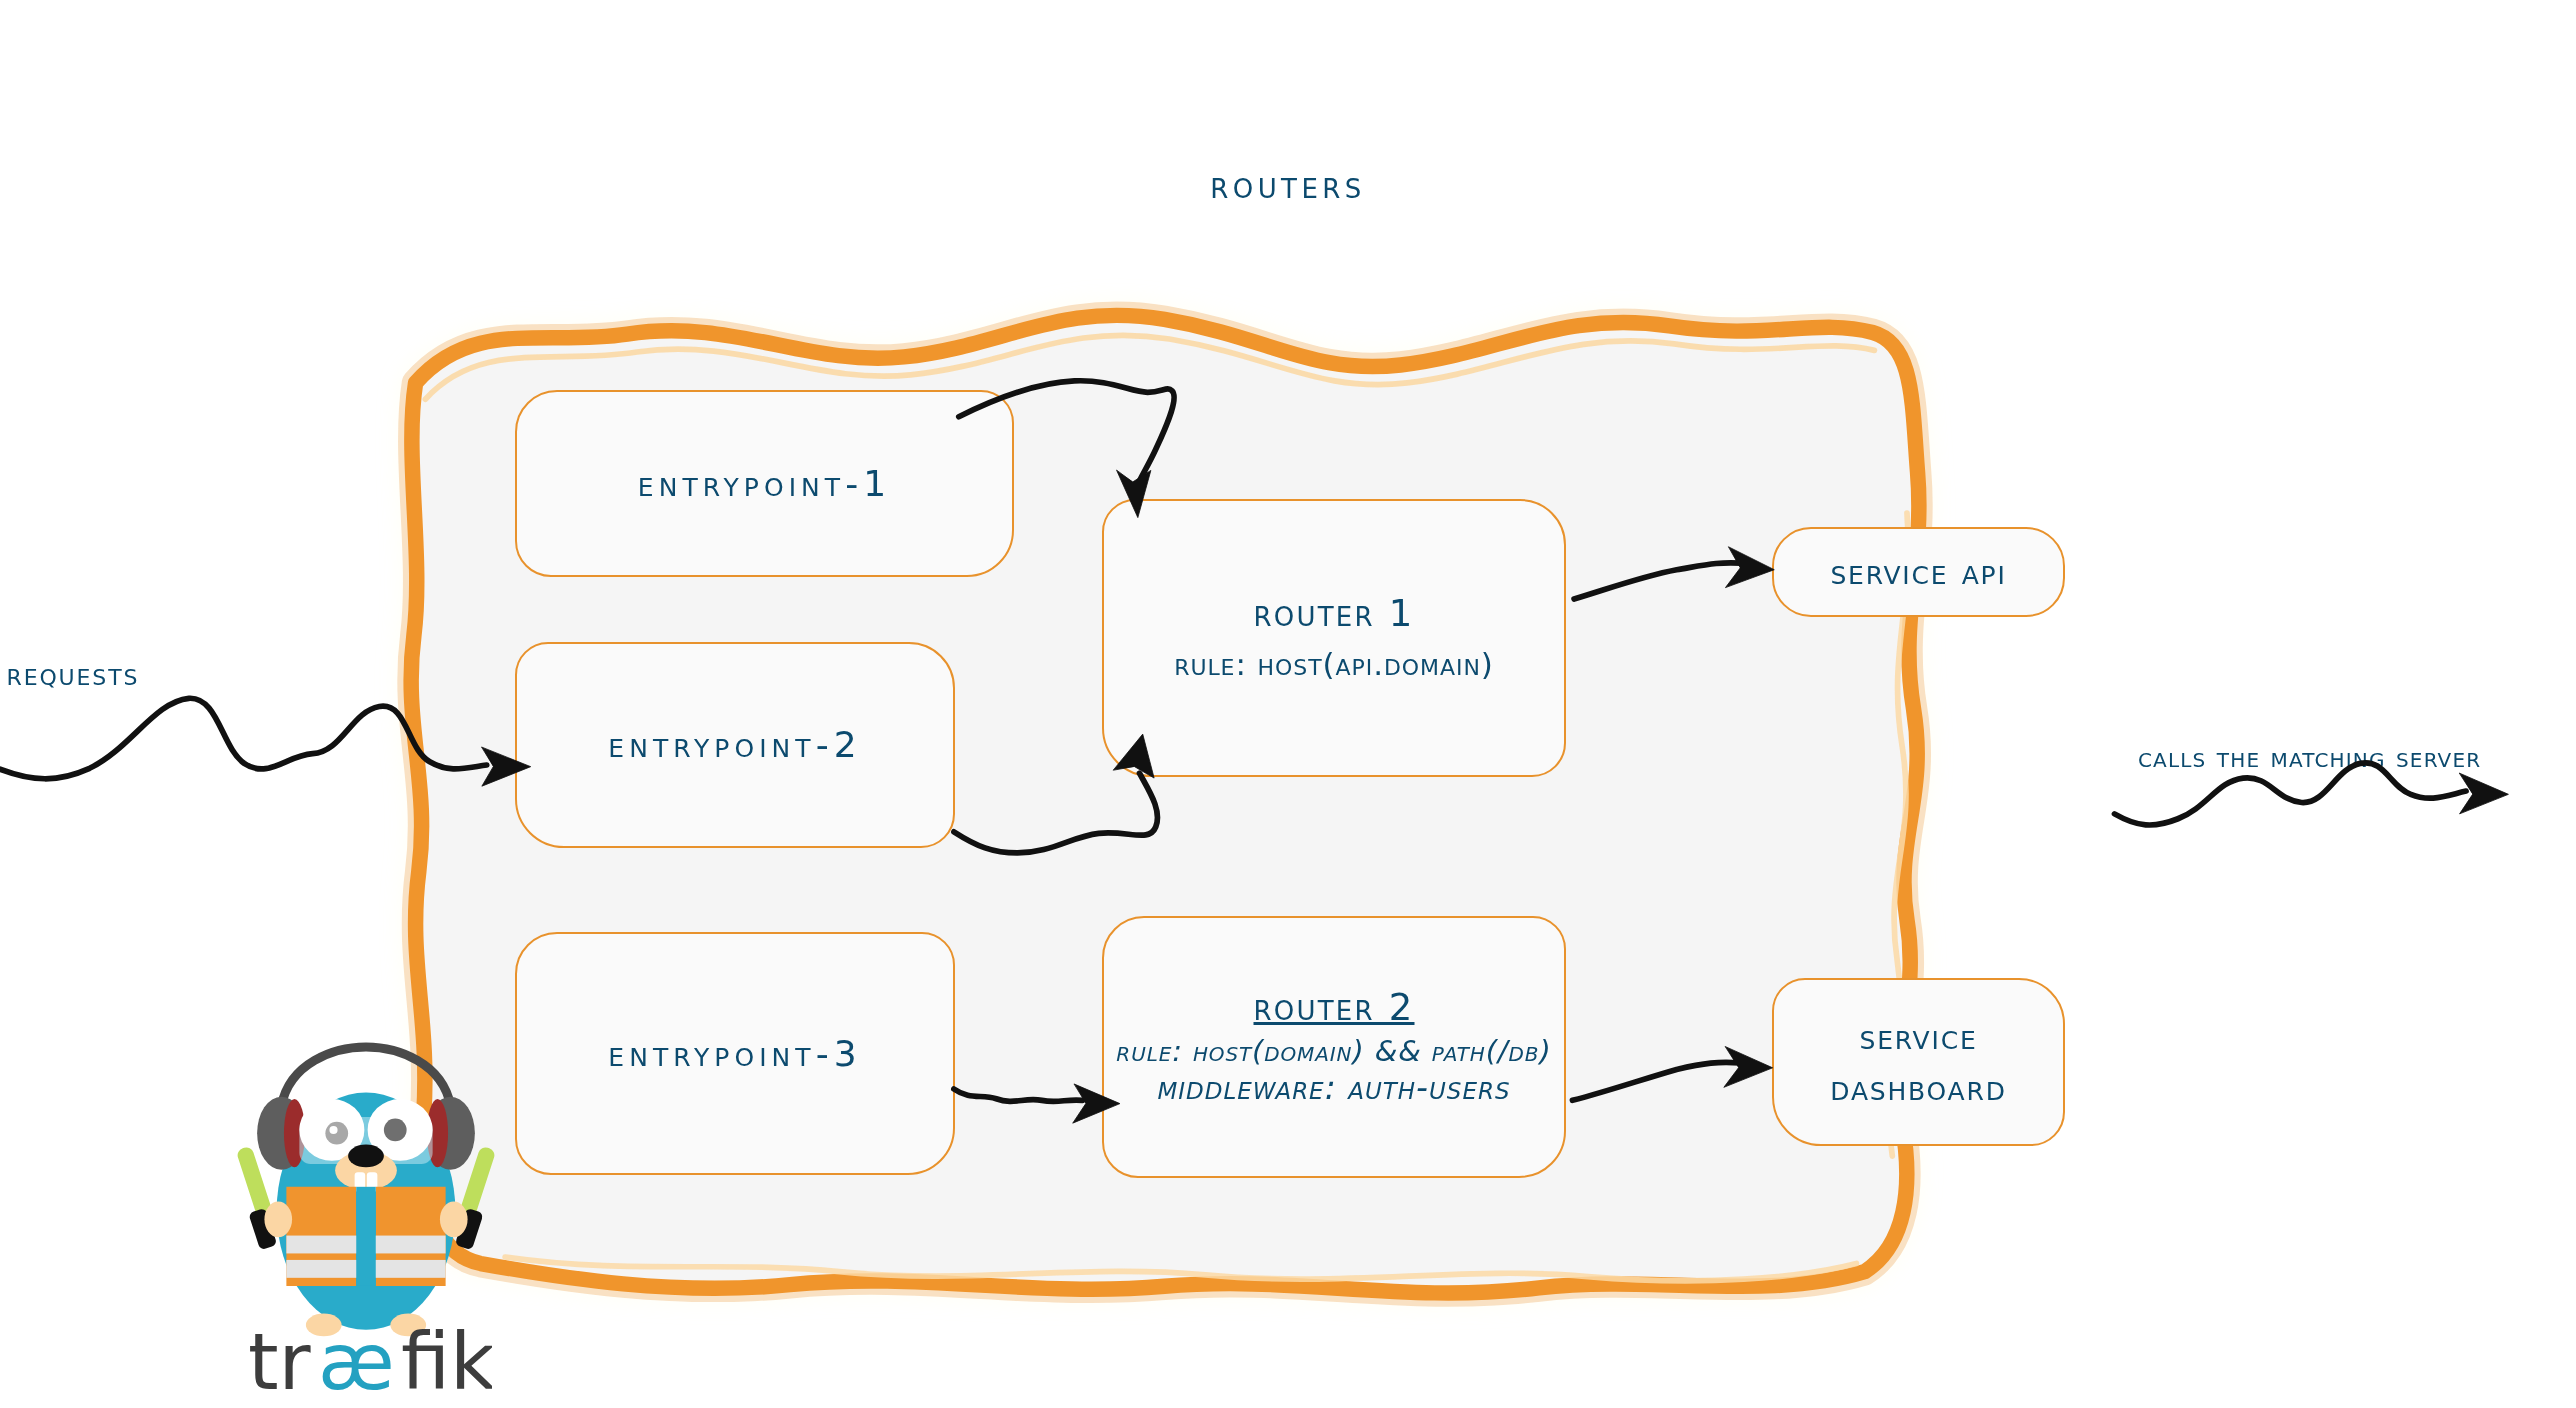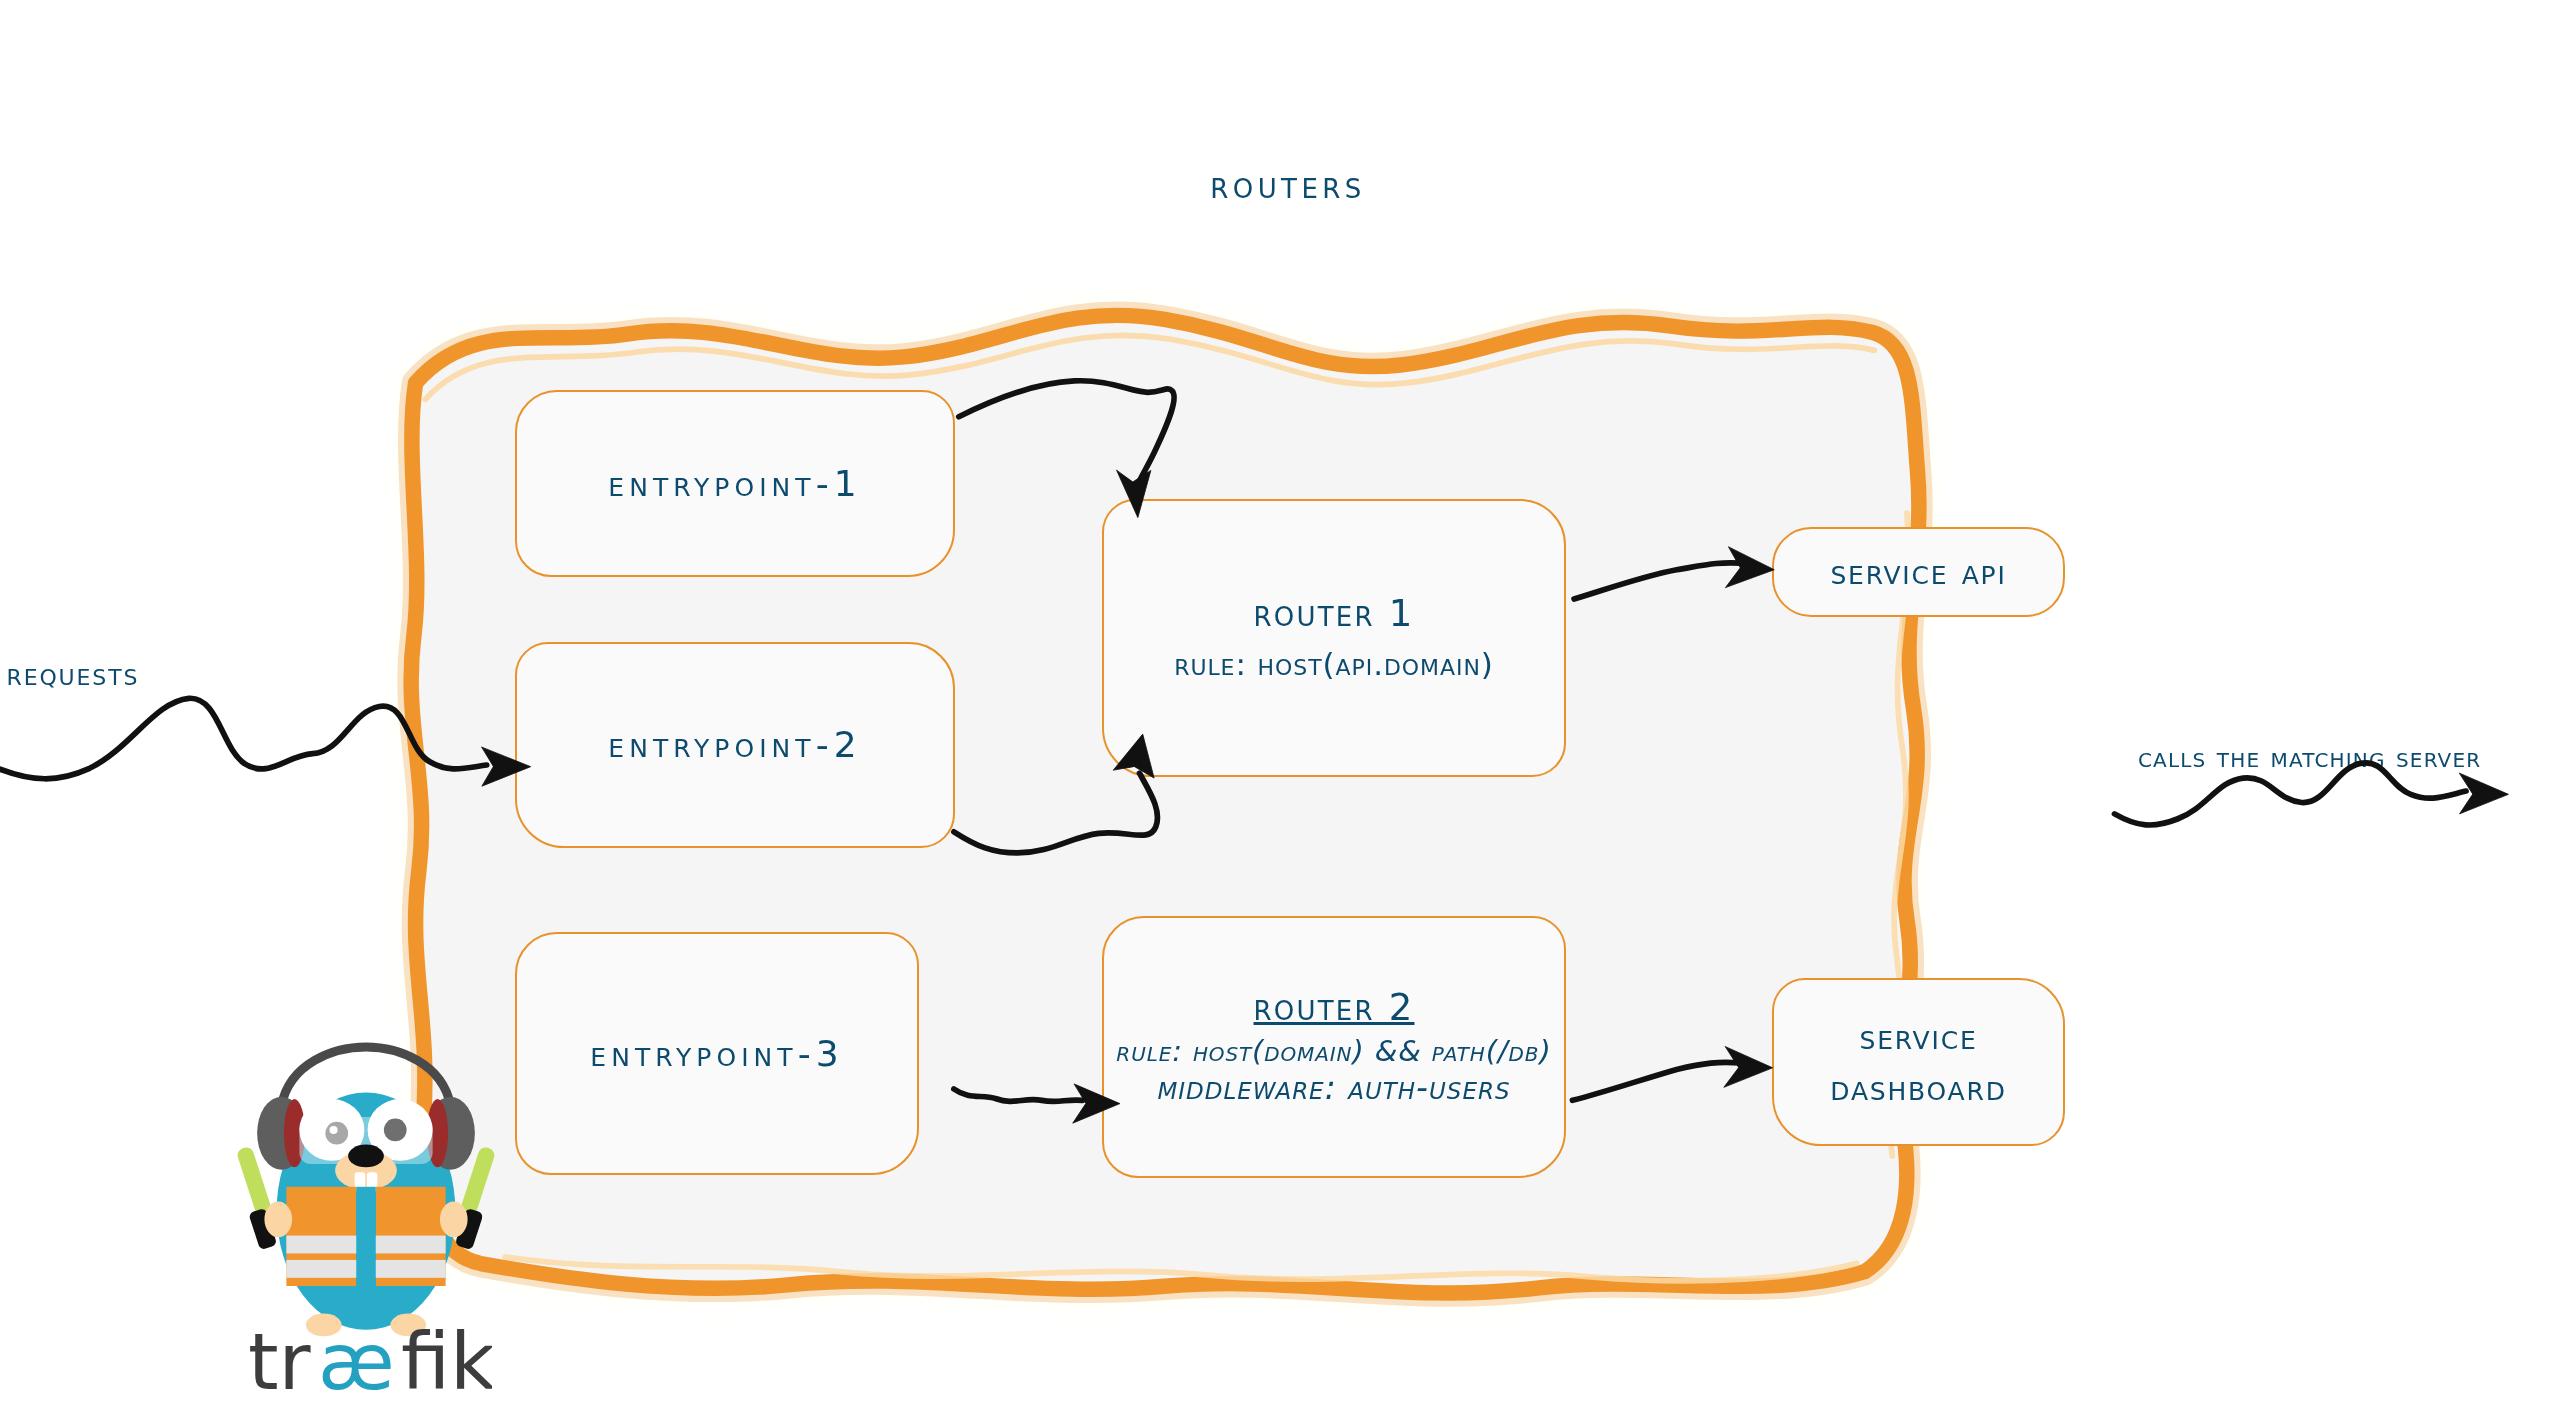--- a/index.html
+++ b/index.html
@@ -67,23 +67,23 @@
   .node.wob2 { border-radius: 33px 46px 34px 49px; }
 
   .ep-label {
     font-size: 36px;
     letter-spacing: 0.14em;
     font-variant: small-caps;
     text-transform: lowercase;
   }
 
   
-  #ep1 { left: 515px; top: 390px;  width: 440px; height: 187px; }
+  #ep1 { left: 515px; top: 390px;  width: 499px; height: 187px; }
   #ep2 { left: 515px; top: 642px;  width: 440px; height: 206px; }
-  #ep3 { left: 515px; top: 932px; width: 404px; height: 243px; }
+  #ep3 { left: 515px; top: 932px; width: 440px; height: 243px; }
 
   
   #router1 { left: 1102px; top: 499px;  width: 464px; height: 278px; }
   #router2 { left: 1102px; top: 916px; width: 464px; height: 262px; }
 
   .router-title {
     font-size: 37px;
     font-variant: small-caps;
     letter-spacing: 0.06em;
     text-transform: lowercase;

